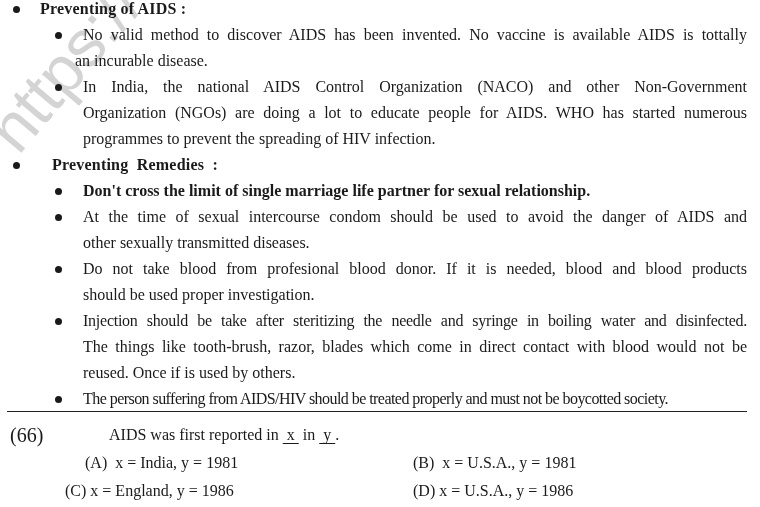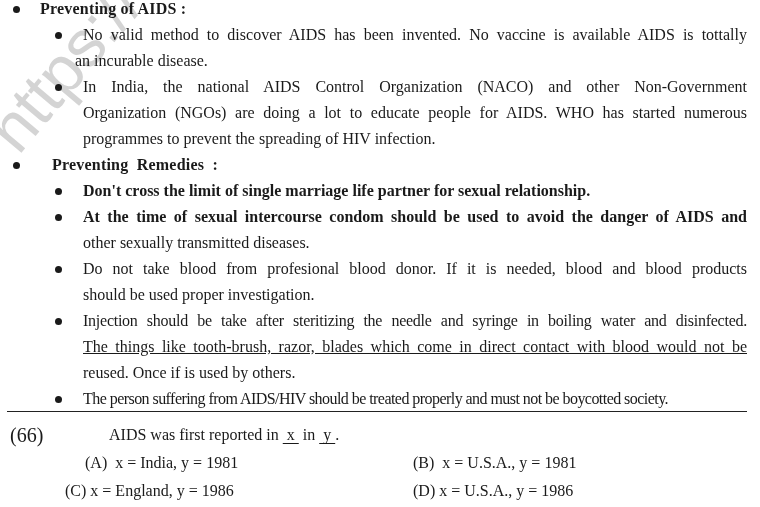--- a/index.html
+++ b/index.html
@@ -32,30 +32,30 @@
 <div class="line just" style="left:83px;top:103px;width:664px;">Organization (NGOs) are doing a lot to educate people for AIDS. WHO has started numerous</div>
 <div class="line" style="left:83px;top:129px;">programmes to prevent the spreading of HIV infection.</div>
 
 <div class="bullet" style="left:13px;top:162px;"></div>
 <div class="line bold" style="left:40px;top:155px;white-space:pre;margin-left:12px;">Preventing  Remedies  :</div>
 
 <div class="bullet" style="left:55px;top:188px;"></div>
 <div class="line" style="left:83px;top:181px;font-weight:bold;">Don't cross the limit of single marriage life partner for sexual relationship.</div>
 
 <div class="bullet" style="left:55px;top:214px;"></div>
-<div class="line just" style="left:83px;top:207px;width:664px;font-weight:bold;">At the time of sexual intercourse condom should be used to avoid the danger of AIDS and</div>
+<div class="line just" style="left:83px;top:207px;width:664px;">At the time of sexual intercourse condom should be used to avoid the danger of AIDS and</div>
 <div class="line" style="left:83px;top:233px;">other sexually transmitted diseases.</div>
 
 <div class="bullet" style="left:55px;top:266px;"></div>
 <div class="line just" style="left:83px;top:259px;width:664px;">Do not take blood from profesional blood donor. If it is needed, blood and blood products</div>
 <div class="line" style="left:83px;top:285px;">should be used proper investigation.</div>
 
 <div class="bullet" style="left:55px;top:318px;"></div>
 <div class="line just" style="left:83px;top:311px;width:664px;letter-spacing:-0.25px;">Injection should be take after steritizing the needle and syringe in boiling water and disinfected.</div>
-<div class="line just" style="left:83px;top:337px;width:664px;text-decoration:underline;">The things like tooth-brush, razor, blades which come in direct contact with blood would not be</div>
+<div class="line just" style="left:83px;top:337px;width:664px;">The things like tooth-brush, razor, blades which come in direct contact with blood would not be</div>
 <div class="line" style="left:83px;top:363px;">reused. Once if is used by others.</div>
 
 <div class="bullet" style="left:55px;top:396px;"></div>
 <div class="line" style="left:83px;top:389px;letter-spacing:-0.55px;">The person suffering from AIDS/HIV should be treated properly and must not be boycotted society.</div>
 
 <div class="rule"></div>
 
 <div class="line" style="left:10px;top:425px;font-size:20px;">(66)</div>
 <div class="line" style="left:65px;top:425px;margin-left:44px;">
   <span>AIDS was first reported in </span><span class="blank"> x </span><span style="white-space:pre;"> in </span><span class="blank"> y </span><span>.</span>

